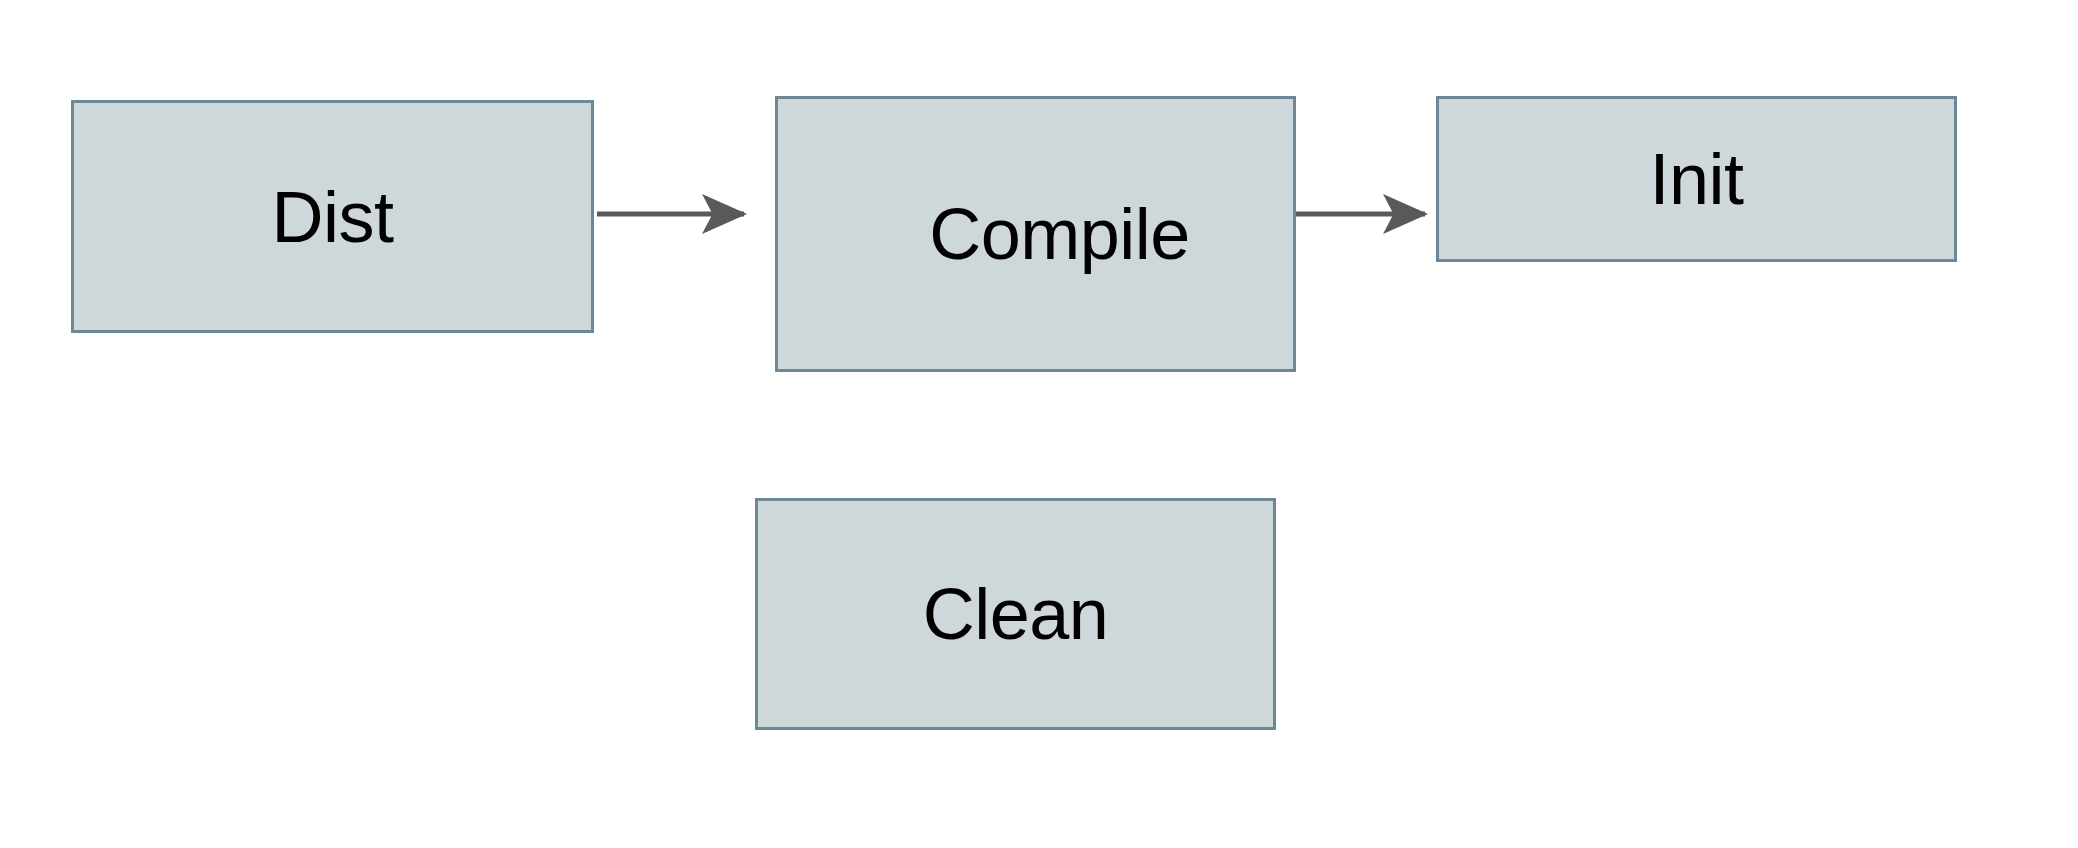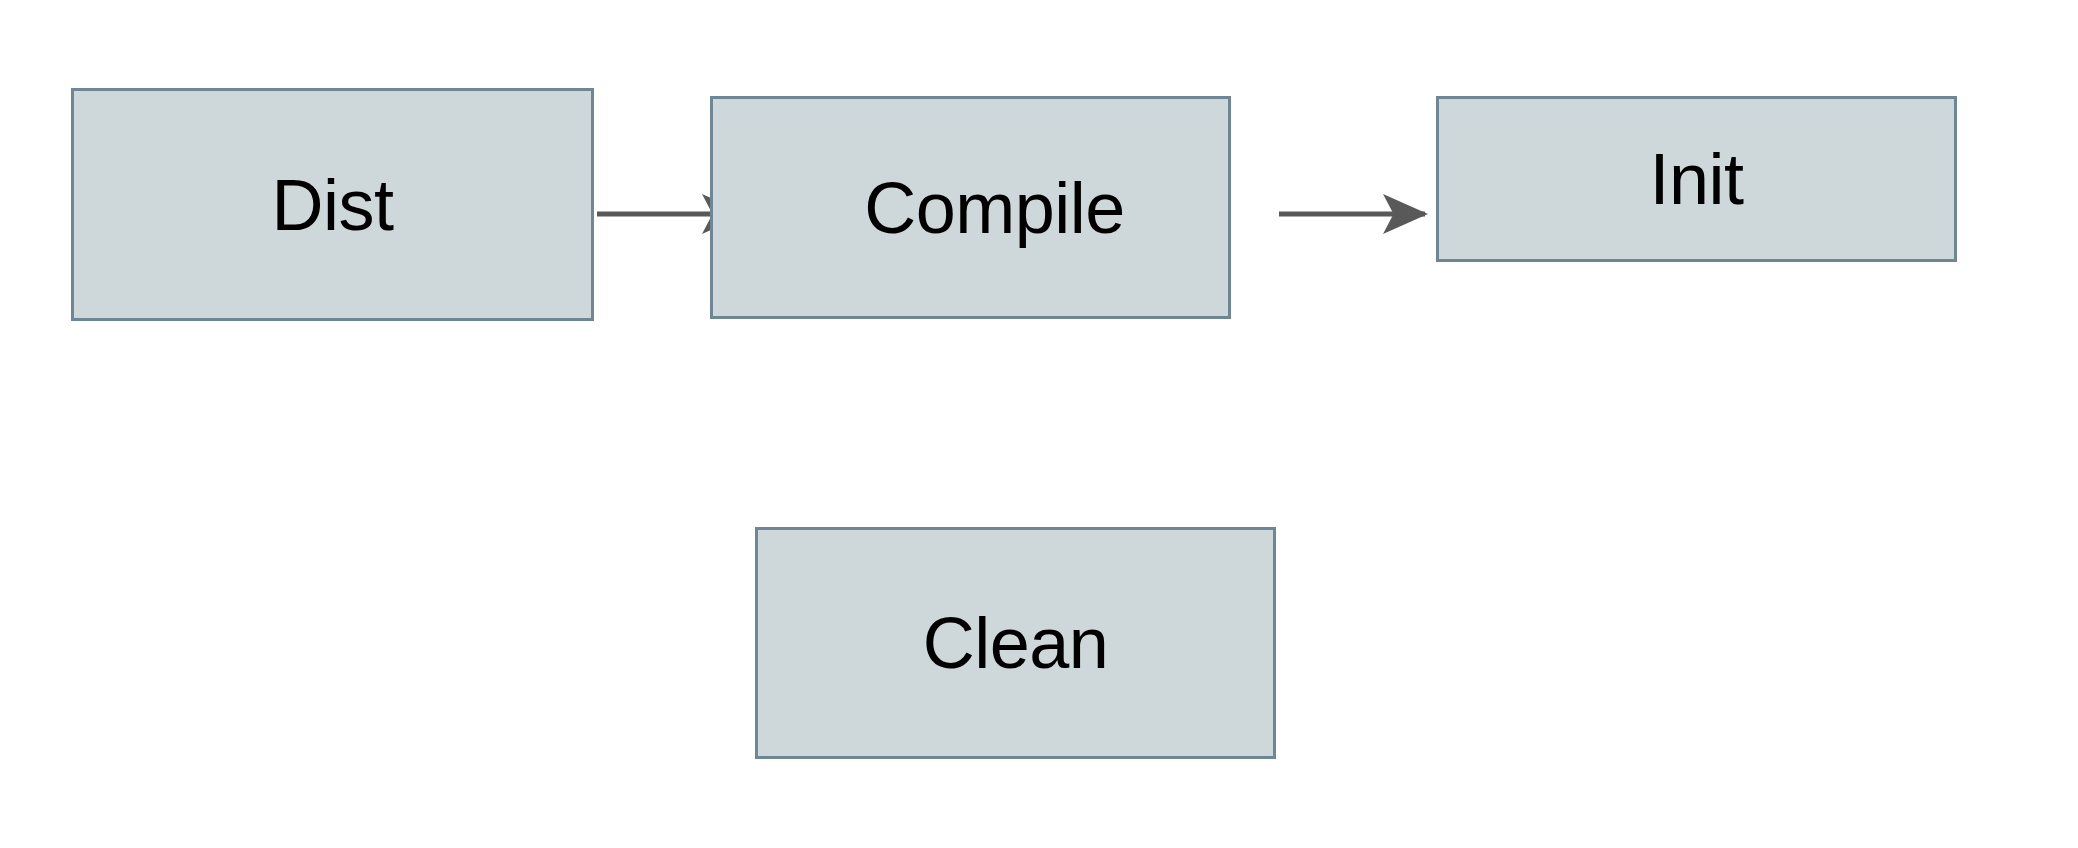--- a/index.html
+++ b/index.html
@@ -38,24 +38,24 @@
     white-space: nowrap;
   }
   .edge-layer {
     position: absolute;
     left: 0;
     top: 0;
     width: 2078px;
     height: 848px;
     pointer-events: none;
   }
-  .node-dist    { left: 71px;   top: 88px;  width: 523px; height: 233px; }
-  .node-compile { left: 710px;  top: 96px;  width: 521px; height: 223px; padding-left: 48px; }
+  .node-dist    { left: 71px;   top: 100px;  width: 523px; height: 233px; }
+  .node-compile { left: 775px;  top: 96px;  width: 521px; height: 276px; padding-left: 48px; }
   .node-init    { left: 1436px; top: 96px;  width: 521px; height: 166px; }
-  .node-clean   { left: 755px;  top: 527px; width: 521px; height: 232px; }
+  .node-clean   { left: 755px;  top: 498px; width: 521px; height: 232px; }
 </style>
 </head>
 <body>
 
 <div id="canvas">
 
   <svg class="edge-layer" viewBox="0 0 2078 848" width="2078" height="848" xmlns="http://www.w3.org/2000/svg">
     <defs>
       <marker id="arrowhead" markerWidth="9" markerHeight="8" refX="8.4" refY="4" orient="auto" markerUnits="strokeWidth">
         <path d="M 0 0 L 9 4 L 0 8 L 2.1 4 Z" fill="#595959"></path>

